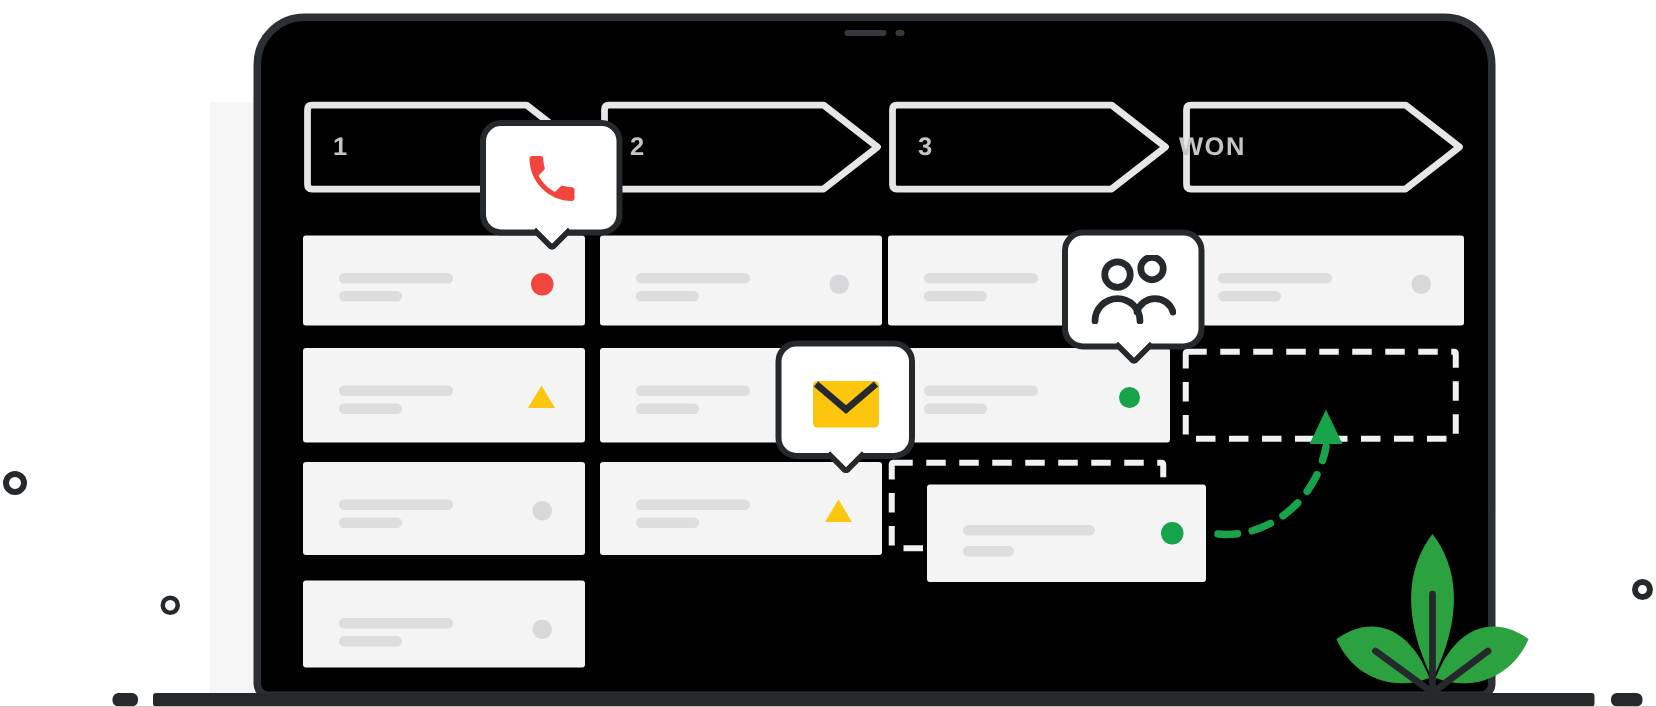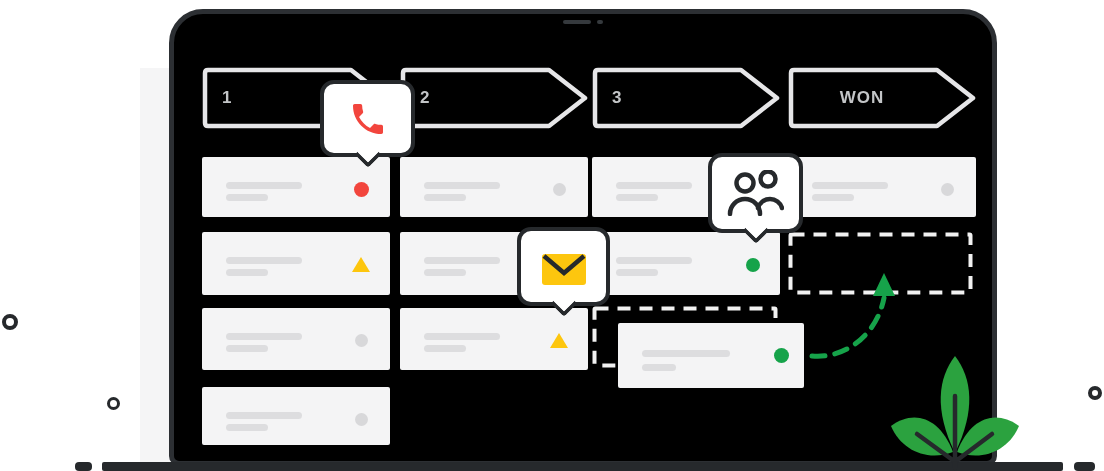--- a/index.html
+++ b/index.html
@@ -13,21 +13,21 @@
           border:5px solid var(--frame);border-radius:34px 34px 10px 10px;background:var(--screen);}
   .notch-dash{left:563px;top:20px;width:28px;height:4px;border-radius:2px;background:var(--notch);}
   .notch-dot{left:597px;top:20px;width:6px;height:4px;border-radius:2px;background:var(--notch);}
   .base{background:var(--dark);border-radius:4px;height:9px;top:462px;}
 
   
   .stage{top:66px;width:190px;height:64px;}
   .stage svg{position:absolute;left:0;top:0;}
   .stage .lbl{position:absolute;top:50%;transform:translateY(-50%);left:22px;
               font-size:17px;font-weight:bold;color:var(--stage-label);letter-spacing:1px;}
-  .stage .lbl.center{left:0;right:38px;text-align:center;}
+  .stage .lbl.center{left:0;right:38px;text-align:left;}
 
   
   .card{width:188px;background:var(--card);border-radius:2px;}
   .ln{position:absolute;height:7px;border-radius:3.5px;background:var(--card-line);left:24px;}
   .ln1{top:25px;width:76px;}
   .ln2{top:37px;width:42px;}
   .dot{position:absolute;width:13px;height:13px;border-radius:50%;right:22px;top:26px;}
   .dot-gray{background:var(--gray-dot);}
   .dot-red{background:var(--red);width:15px;height:15px;right:21px;top:25px;}
   .dot-green{background:var(--green);width:14px;height:14px;right:20px;top:26px;}

